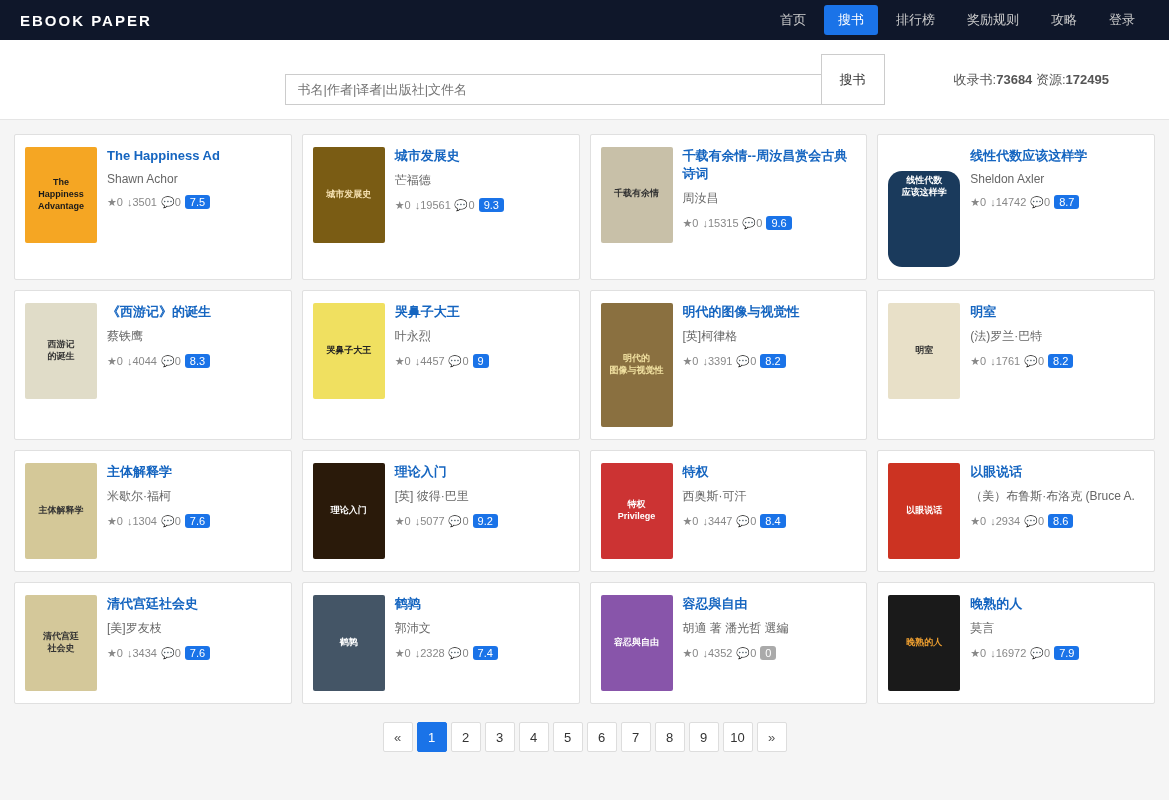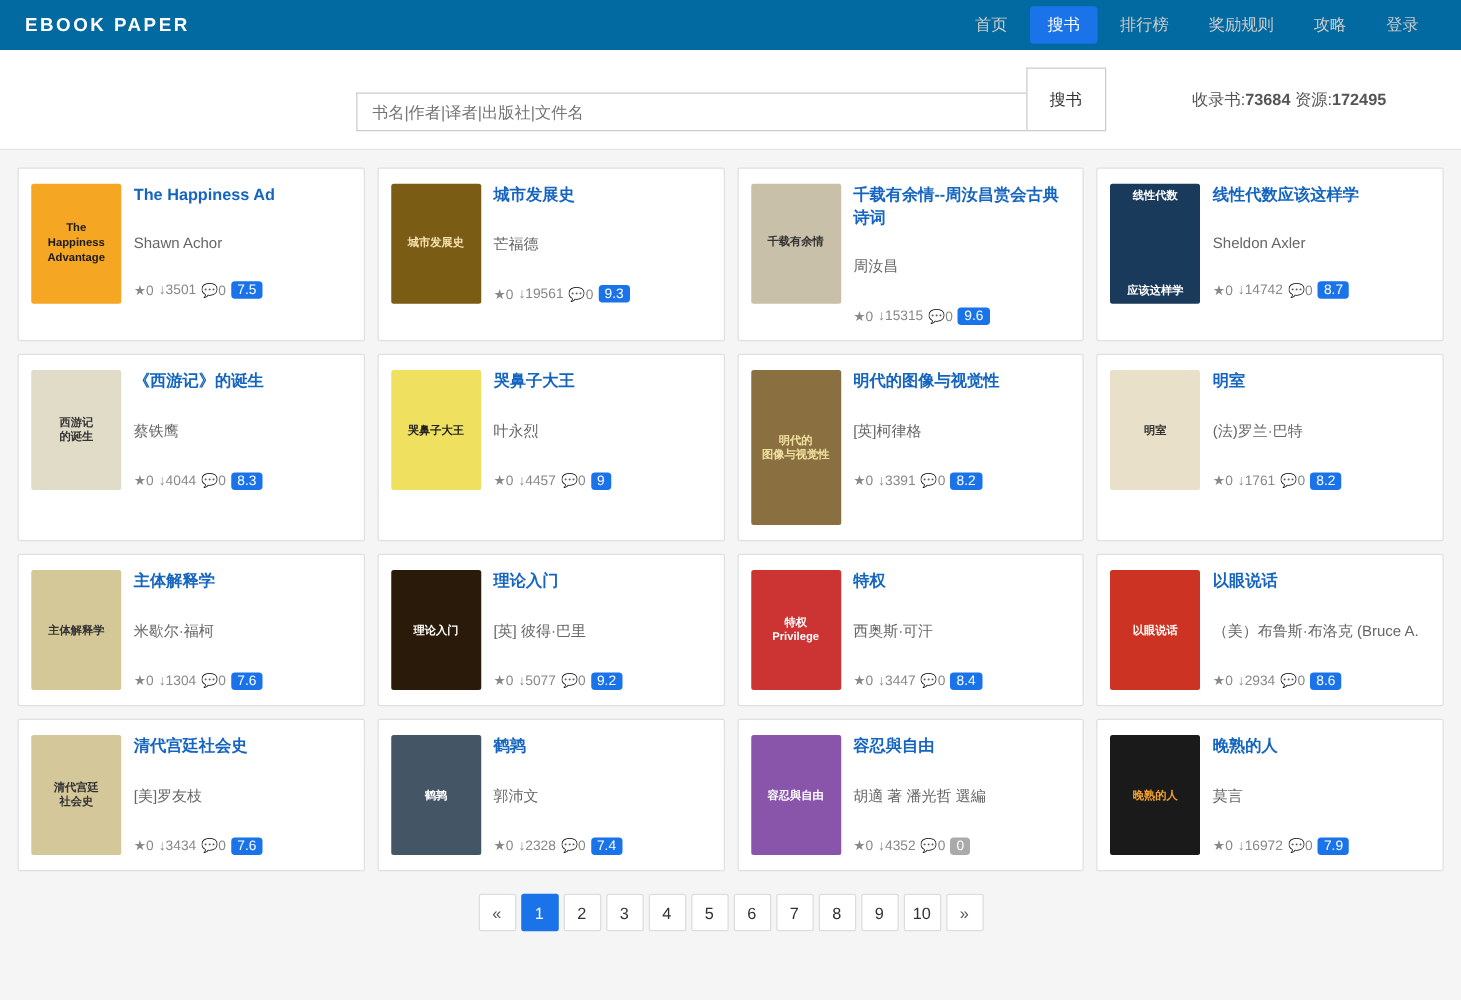--- a/index.html
+++ b/index.html
@@ -1,20 +1,20 @@
 <!DOCTYPE html>
 <html><head>
   <meta charset="utf-8">
   <style>
     * { box-sizing: border-box; margin: 0; padding: 0; }
     body { font-family: Arial, sans-serif; background: #f5f5f5; font-size: 13px; color: #333; }
 
     
     .header {
-      background: #0369a1;
+      background: #0f172a;
       color: #fff;
       display: flex;
       align-items: center;
       padding: 0 20px;
       height: 40px;
     }
     .header-logo {
       font-size: 15px;
       font-weight: bold;
       letter-spacing: 2px;
@@ -84,21 +84,21 @@
       align-items: flex-start;
       padding: 12px 10px;
       gap: 10px;
       cursor: pointer;
     }
 
     .book-info {
       flex: 1;
       display: flex;
       flex-direction: column;
-      gap: 20px;
+      gap: 5px;
       min-width: 0;
     }
     .book-title {
       color: #1565c0;
       font-size: 13px;
       font-weight: bold;
       line-height: 1.4;
       word-break: break-all;
     }
     .book-author {
@@ -259,21 +259,21 @@
       <div class="book-author">周汝昌</div>
       <div class="book-meta">
         <span class="meta-star">★0</span>
         <span class="meta-download">↓15315</span>
         <span class="meta-comment">💬0</span>
         <span class="rating-badge">9.6</span>
       </div>
     </div>
   </div>
       <div class="book-card">
-    <div class="cover-img" style="background:#1a3a5c; color:#fff; width:72px; min-width:72px; height:96px; font-size:9px; padding:4px; text-align:center; display:flex; align-items:center; justify-content:space-between; flex-direction:column; border-radius:2px;">
+    <div class="cover-img" style="background:#1a3a5c; color:#fff; width:72px; min-width:72px; height:96px; font-size:9px; padding:4px; text-align:center; display:flex; align-items:center; justify-content:flex-start; flex-direction:column; border-radius:14px;margin-top:24px;">
       <div>线性代数</div>
           <div>应该这样学</div>
     </div>
     <div class="book-info">
       <div class="book-title">线性代数应该这样学</div>
       <div class="book-author">Sheldon Axler</div>
       <div class="book-meta">
         <span class="meta-star">★0</span>
         <span class="meta-download">↓14742</span>
         <span class="meta-comment">💬0</span>

